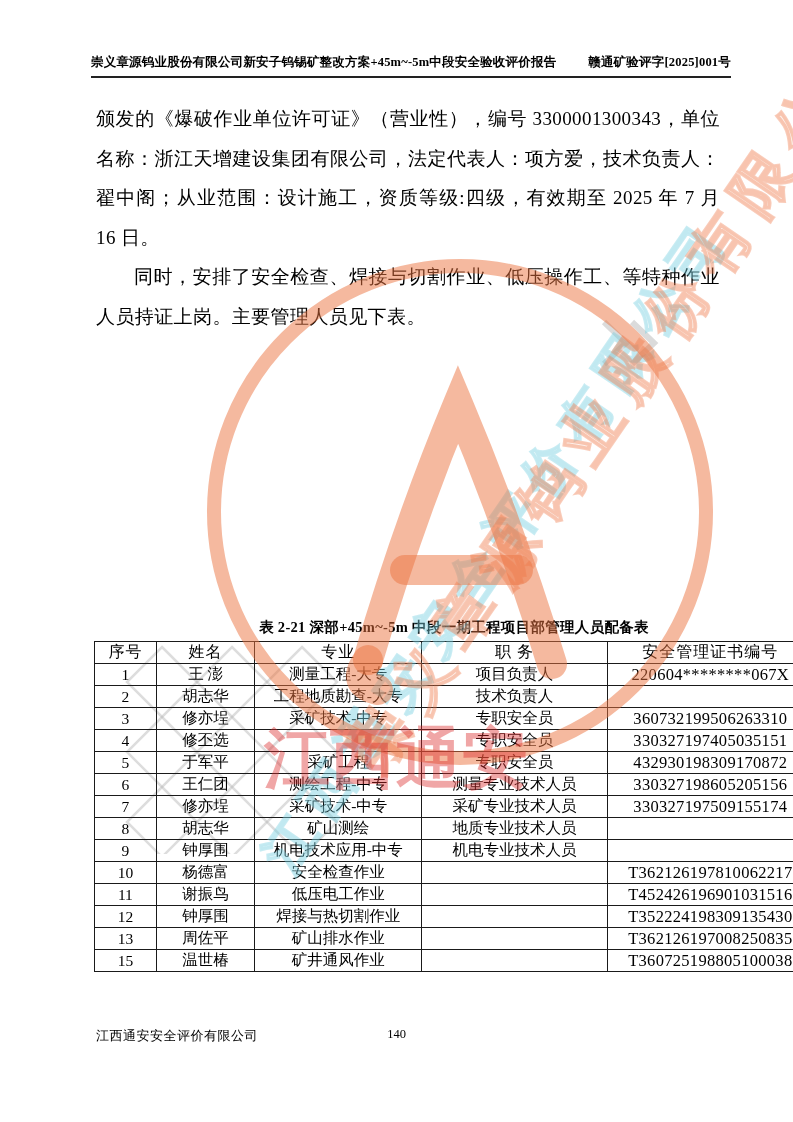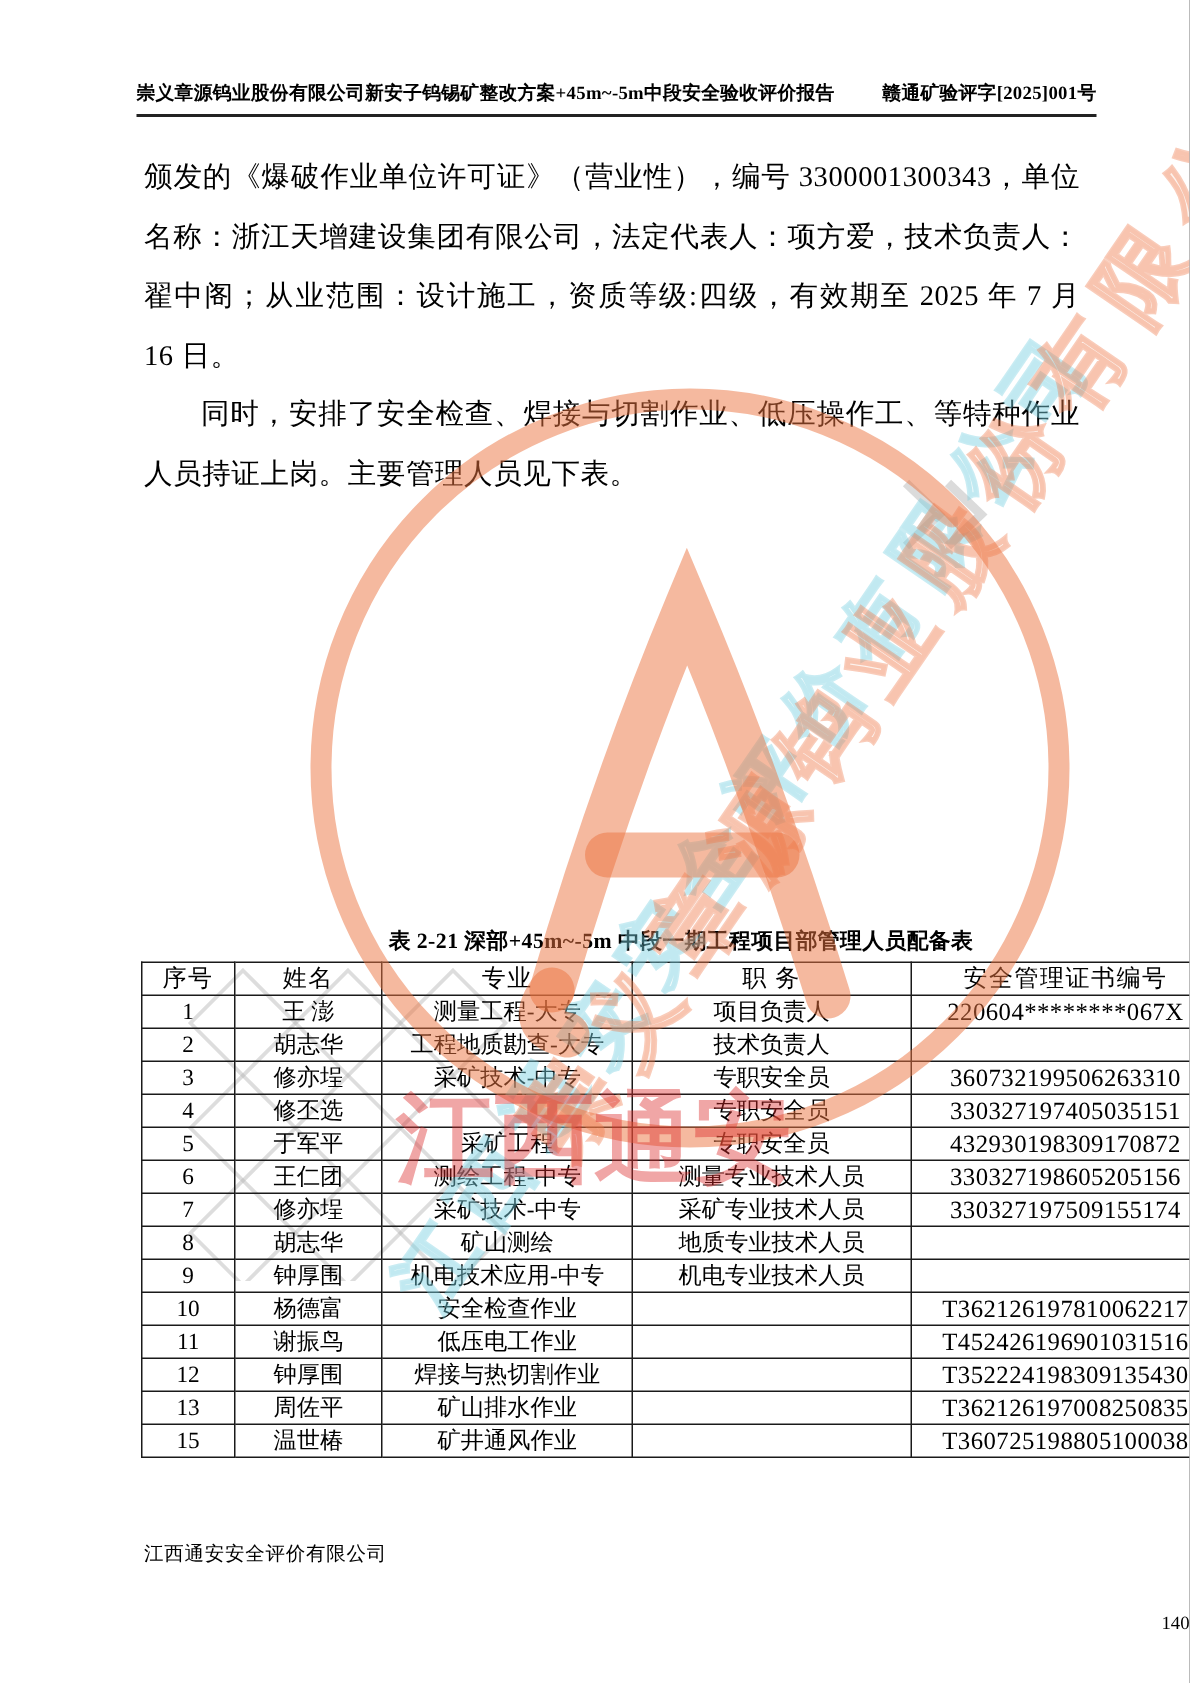--- a/index.html
+++ b/index.html
@@ -36,21 +36,21 @@
   }
   table.personnel th,table.personnel td{
     border:1.4px solid #1a1a1a;height:20.5px;padding:0 2px;
     text-align:center;font-weight:normal;overflow:hidden;white-space:nowrap;
   }
   table.personnel th{font-size:16px;letter-spacing:1px;margin-top:41px;}
   table.personnel td.cert{font-size:16.5px;letter-spacing:.3px;margin-left:43px;}
   
   .doc-footer{position:absolute;left:0;right:0;top:1027px;height:24px;font-size:13px;}
   .footer-company{position:absolute;left:96px;top:0;letter-spacing:.5px;}
-  .footer-page{position:absolute;left:0;right:0;top:0;text-align:right;font-size:12.5px;margin-top:48px;}
+  .footer-page{position:absolute;left:0;right:0;top:0;text-align:center;font-size:12.5px;}
   
   .wm{position:absolute;pointer-events:none;}
   .wm-seal{left:200px;top:252px;width:520px;height:520px;z-index:3;}
   .wm-diag-orange{
     left:330px;top:742px;width:980px;z-index:3;
     transform:rotate(-55.5deg);transform-origin:0 0;
     font-size:60px;font-weight:bold;letter-spacing:15px;white-space:nowrap;
     color:rgba(238,128,82,0.10);
     -webkit-text-stroke:2px rgba(238,122,74,0.38);
   }

